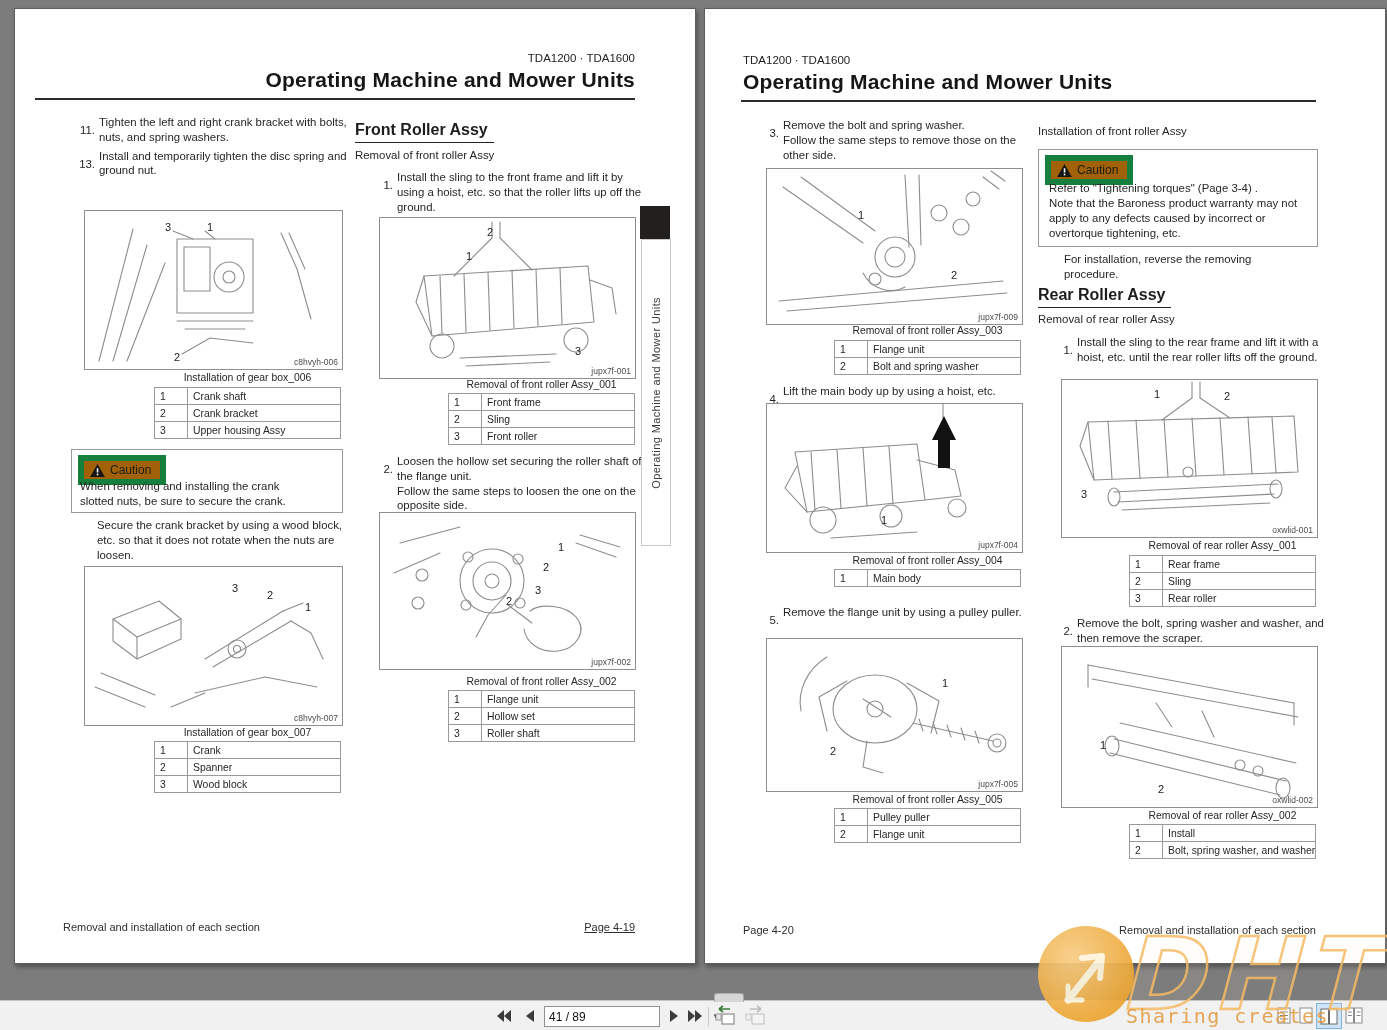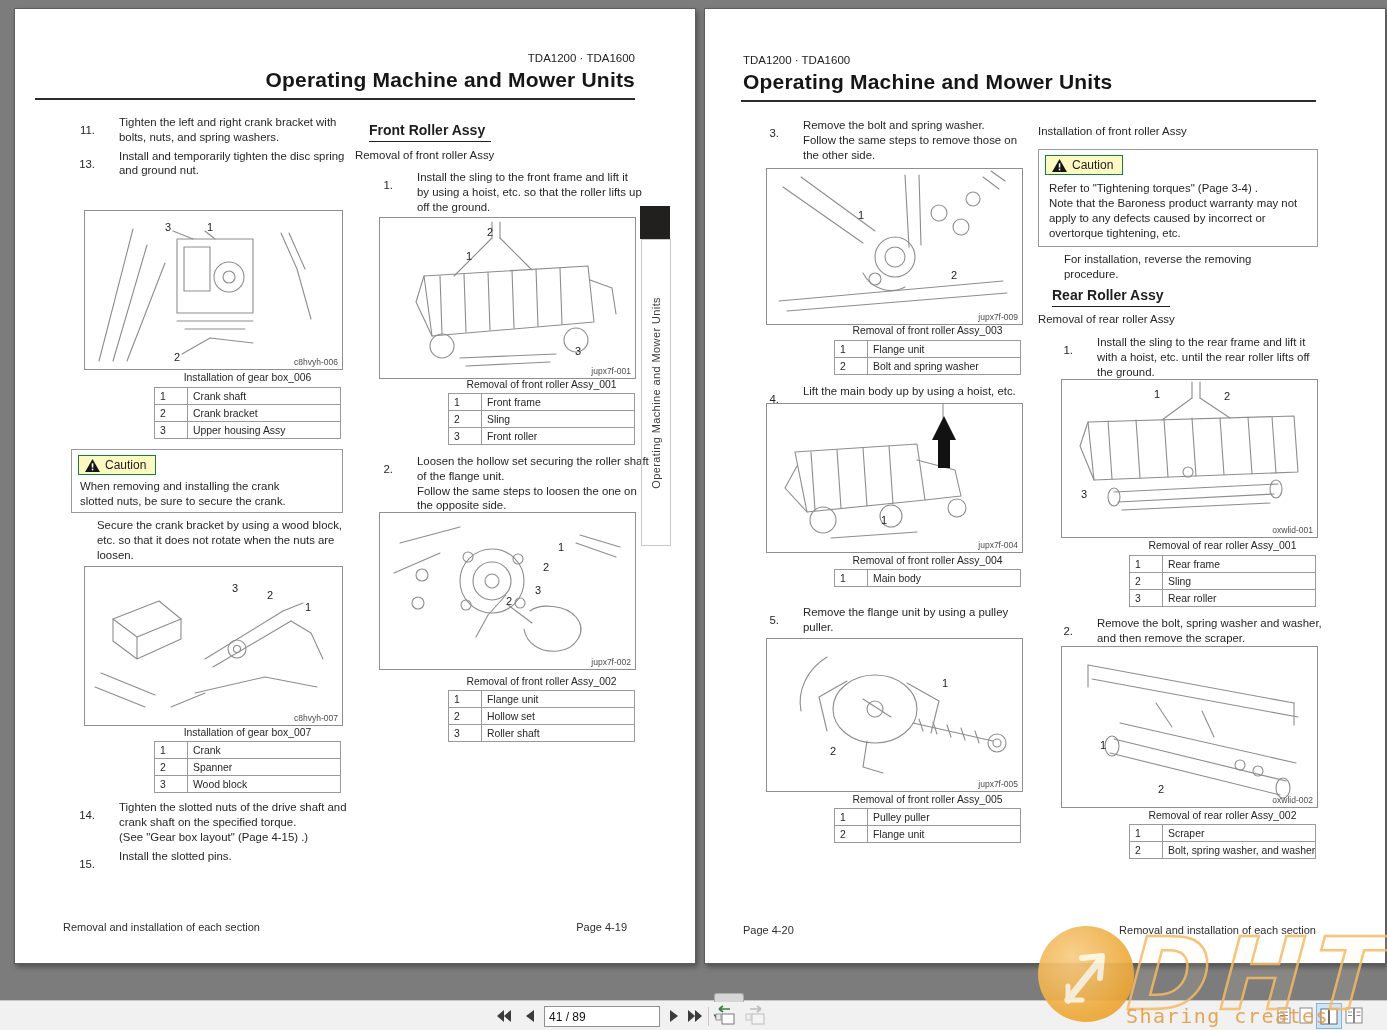--- a/index.html
+++ b/index.html
@@ -2,41 +2,41 @@
 <html><head>
 <meta charset="utf-8">
 <style>
   html,body{margin:0;padding:0;background:#6f6f6f;}
   .screen{position:relative;width:1387px;height:1030px;background:#7c7c7c;overflow:hidden;
           font-family:"Liberation Sans",sans-serif;}
   .abs{position:absolute;}
   .page{position:absolute;top:8px;width:680px;height:954px;background:#fff;
         border:1px solid #5e5e5e;box-shadow:2px 3px 5px rgba(0,0,0,.35);}
   .t{font-size:11.4px;line-height:1.3;color:#262626;}
-  .ml{white-space:pre-line;margin-left:20px;}
+  .ml{white-space:pre-line;}
   .step{display:flex;gap:4px;font-size:11.4px;line-height:1.3;color:#262626;}
   .step .n{flex:0 0 auto;text-align:right;margin-top:8px;}
   .n2{width:19px;} .n1{width:12px;}
   .pg-model{font-size:11.5px;color:#222;}
   .pg-title{font-size:21px;font-weight:600;color:#161616;letter-spacing:.2px;}
   .rule{position:absolute;height:2px;background:#2c2c2c;}
-  .h-sec{font-size:14px;font-weight:700;color:#1d1d1d;border-bottom:1px solid #222;
-         padding-bottom:3px;display:inline-block;padding-right:6px;margin-left:14px;}
+  .h-sec{font-size:16px;font-weight:700;color:#1d1d1d;border-bottom:1px solid #222;
+         padding-bottom:3px;display:inline-block;padding-right:6px;}
   .figbox{position:absolute;border:1px solid #8f8f8f;background:#fff;}
   .figbox svg{position:absolute;left:0;top:0;}
   .code{position:absolute;font-size:8.5px;color:#4d4d4d;right:4px;bottom:2px;}
   .cap{position:absolute;font-size:10.4px;color:#262626;text-align:center;}
   .parts{border-collapse:collapse;width:100%;table-layout:fixed;}
   .parts td{border:1px solid #9a9a9a;font-size:10.4px;color:#262626;padding:1px 5px;height:14px;
             overflow:hidden;white-space:nowrap;}
   .parts td.no{width:22px;}
   .callout{position:absolute;font-size:11px;color:#222;}
   .cbox{position:absolute;border:1px solid #9a9a9a;background:#fff;}
-  .ctag{position:absolute;border:1px solid #15803d;display:flex;align-items:center;gap:5px;
-        padding:2px 9px 2px 6px;font-size:12px;color:#1c1c1c;background:#fef9c3;}
+  .ctag{position:absolute;border:6px solid #15803d;display:flex;align-items:center;gap:5px;
+        padding:2px 9px 2px 6px;font-size:12px;color:#1c1c1c;background:#a16207;}
   .ctext{position:absolute;font-size:11.4px;line-height:1.32;color:#262626;white-space:pre-line;}
   .vtab-sq{position:absolute;background:#221f1f;}
   .vtab-box{position:absolute;border:1px solid #c9c9c9;display:flex;align-items:center;justify-content:center;}
   .vtab-txt{writing-mode:vertical-rl;transform:rotate(180deg);font-size:11px;color:#3a3a3a;letter-spacing:.4px;}
   .footer{font-size:11px;color:#2e2e2e;}
   
   .toolbar{position:absolute;left:0;top:1000px;width:1387px;height:30px;background:#f1f1f1;
            border-top:1px solid #c6c6c6;}
   .tbtn{position:absolute;width:18px;height:18px;display:flex;align-items:center;justify-content:center;cursor:pointer;}
   .combo{position:absolute;left:544px;top:5px;width:114px;height:19px;background:#fff;
@@ -163,31 +163,20 @@
               <td>Spanner</td>
             </tr>
         <tr>
               <td class="no">3</td>
               <td>Wood block</td>
             </tr>
       </tbody>
         </table>
     </div>
 
-    <div class="abs" style="left:61px;top:791px;width:278px;">
-      <div class="step" style="margin-bottom:5px;">
-        <span class="n n2">14.</span>
-        <span class="ml">Tighten the slotted nuts of the drive shaft and crank shaft on the specified torque.
-(See "Gear box layout" (Page 4-15) .)</span>
-      </div>
-      <div class="step">
-        <span class="n n2">15.</span>
-        <span class="ml">Install the slotted pins.</span>
-      </div>
-    </div>
 
     <div class="abs" style="left:340px;top:112px;">
       <span class="h-sec">Front Roller Assy</span>
     </div>
     <div class="abs t" style="left:340px;top:139px;">Removal of front roller Assy</div>
 
     <div class="abs step" style="left:366px;top:161px;width:262px;">
       <span class="n n1">1.</span>
       <span class="ml">Install the sling to the front frame and lift it by using a hoist, etc. so that the roller lifts up off the ground.</span>
     </div>
@@ -278,21 +267,21 @@
       </tbody>
         </table>
     </div>
 
     <div class="vtab-sq" style="left:625px;top:197px;width:30px;height:33px;"></div>
     <div class="vtab-box" style="left:626px;top:230px;width:28px;height:305px;">
       <span class="vtab-txt">Operating Machine and Mower Units</span>
     </div>
 
     <div class="abs footer" style="left:48px;top:912px;">Removal and installation of each section</div>
-    <div class="abs footer" style="right:68px;top:912px;">Page 4-19</div>
+    <div class="abs footer" style="right:60px;top:912px;text-decoration:underline;">Page 4-19</div>
   </div>
 
   <div class="page" style="left:704px;">
 
     <div class="abs pg-model" style="left:38px;top:45px;">TDA1200 · TDA1600</div>
     <div class="abs pg-title" style="left:38px;top:61px;">Operating Machine and Mower Units</div>
     <div class="rule" style="left:36px;width:575px;top:91px;"></div>
 
     <div class="abs step" style="left:62px;top:109px;width:262px;">
       <span class="n n1">3.</span>
@@ -489,21 +478,21 @@
       <span class="callout" style="left:38px;top:92px;">1</span>
       <span class="callout" style="left:96px;top:136px;">2</span>
       <span class="code">oxwlid-002</span>
     </div>
     <div class="cap" style="left:424px;top:801px;width:187px;">Removal of rear roller Assy_002</div>
     <div class="abs" style="left:424px;top:815px;width:187px;">
       <table class="parts">
         <tbody>
             <tr>
               <td class="no">1</td>
-              <td>Scraper</td>
+              <td>Install</td>
             </tr>
         <tr>
               <td class="no">2</td>
               <td>Bolt, spring washer, and washer</td>
             </tr>
       </tbody>
         </table>
     </div>
 
     <div class="abs footer" style="left:38px;top:915px;">Page 4-20</div>

